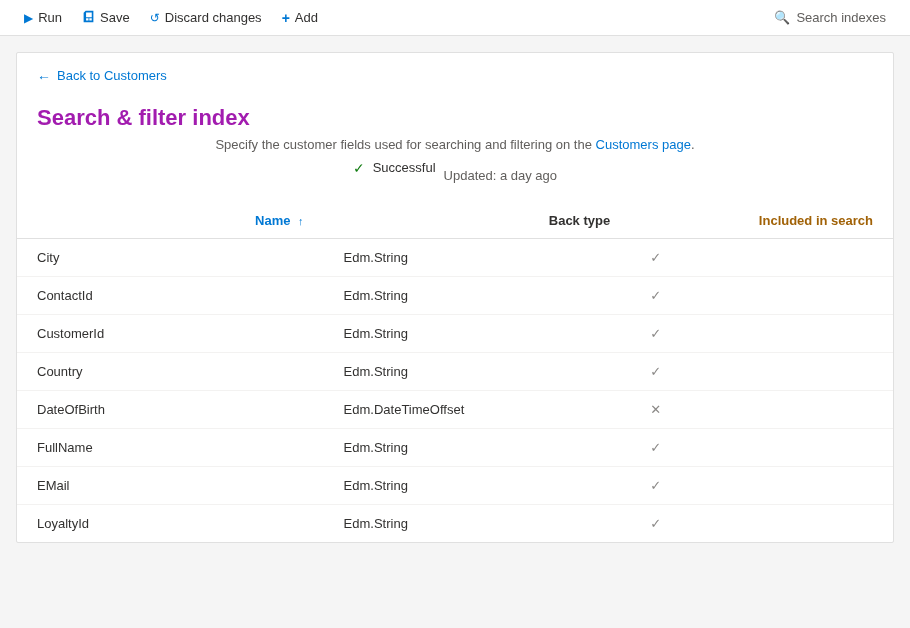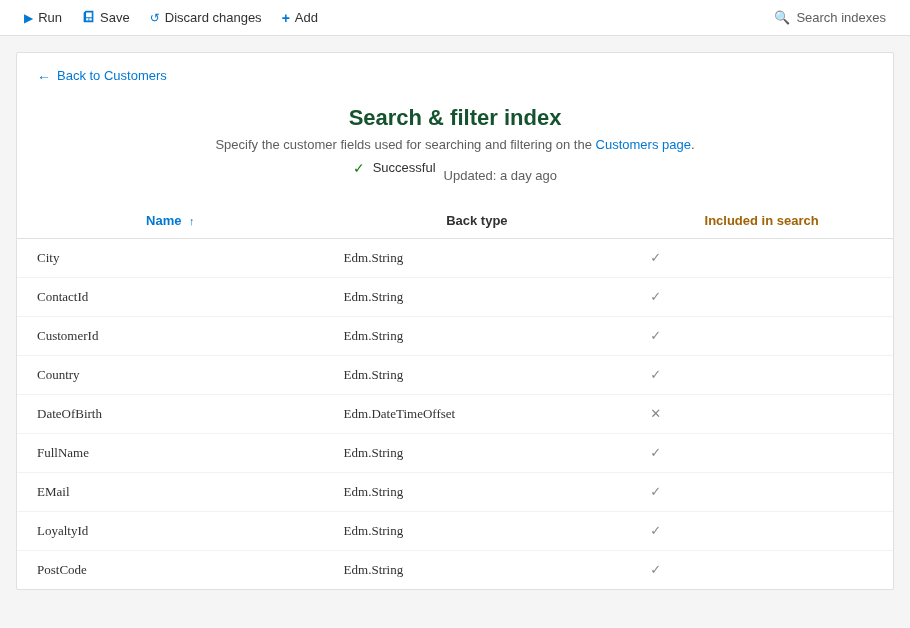--- a/index.html
+++ b/index.html
@@ -72,23 +72,22 @@
     }
     .back-arrow { color: #0078d4; font-size: 14px; }
 
     
     .page-header {
       padding: 16px 20px 10px;
     }
     .page-title {
       font-size: 22px;
       font-weight: 600;
-      color: #14532d;
+      color: #a21caf;
       margin-bottom: 6px;
-      text-align: center;
     }
     .page-desc {
       font-size: 13px;
       color: #605e5c;
     }
     .page-desc a {
       color: #0078d4;
       text-decoration: none;
     }
 
@@ -104,39 +103,38 @@
     .status-text { color: #323130; font-size: 13px; }
     .status-updated { color: #605e5c; font-size: 13px; margin-top: 16px; }
 
     
     .data-table {
       width: 100%;
       border-collapse: collapse;
       margin: 0;
     }
     .data-table th {
-      text-align: center;
+      text-align: right;
       padding: 10px 20px;
       font-size: 13px;
       font-weight: 600;
       color: #323130;
       border-bottom: 1px solid #e0e0e0;
       background: #fff;
     }
     .data-table th.sortable {
       cursor: pointer;
       color: #0078d4;
     }
     .sort-arrow { margin-left: 4px; font-size: 11px; color: #0078d4; }
     .data-table td {
       padding: 11px 20px;
       font-size: 13px;
       color: #323130;
       border-bottom: 1px solid #f3f2f1;
-      font-family: Liberation Serif, serif;
     }
     .data-table tr:last-child td { border-bottom: none; }
     .check-icon { color: #8a8886; font-size: 13px; }
     .x-icon { color: #8a8886; font-size: 13px; }
 
     .col-name { width: 35%; }
     .col-type { width: 35%; }
     .col-search { width: 30%; }
 
     .header-desc-row {
@@ -248,21 +246,16 @@
         <tr>
           <td>EMail</td>
           <td>Edm.String</td>
           <td><span class="check-icon">✓</span></td>
         </tr>
         <tr>
           <td>LoyaltyId</td>
           <td>Edm.String</td>
           <td><span class="check-icon">✓</span></td>
         </tr>
-        <tr>
-          <td>PostCode</td>
-          <td>Edm.String</td>
-          <td><span class="check-icon">✓</span></td>
-        </tr>
       </tbody>
   </table>
 
 </div>
 
 </body></html>

